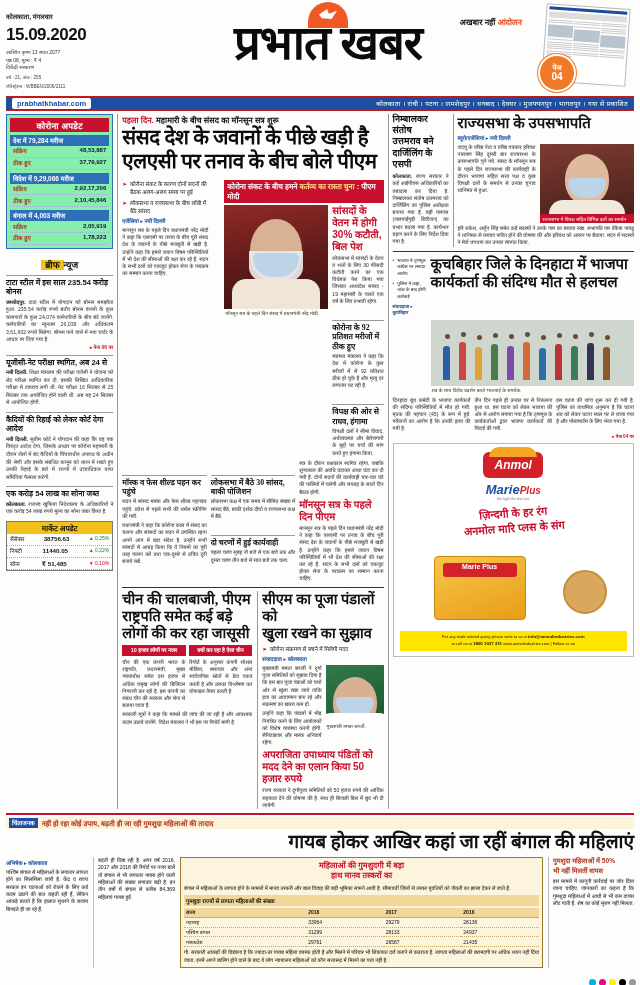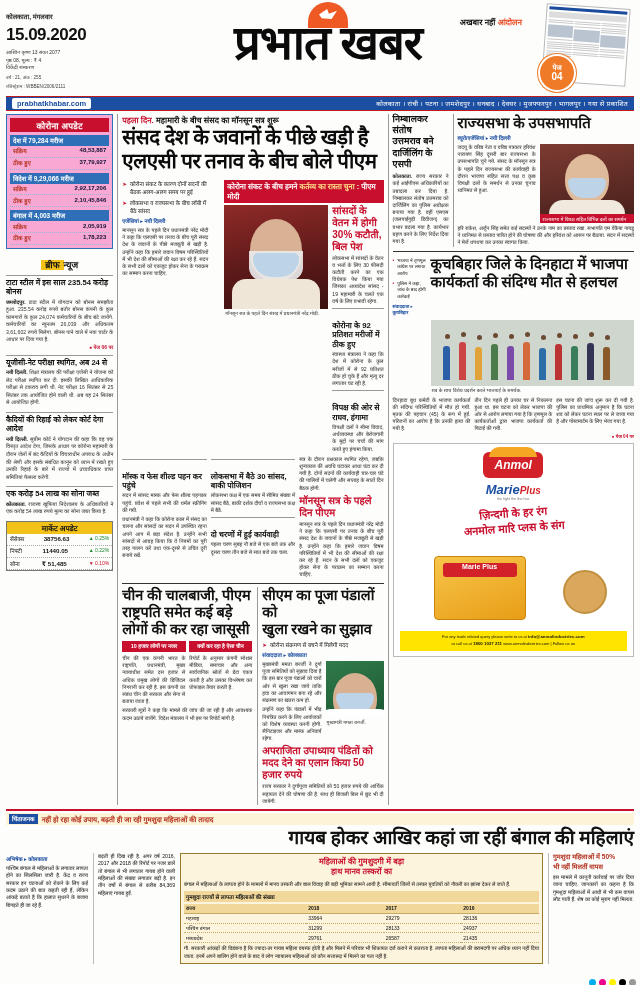--- a/index.html
+++ b/index.html
@@ -56,21 +56,21 @@
   .bluebar .eds { font-size:6.5px; font-weight:normal; letter-spacing:.3px; }
 
   
   .body-grid { display:flex; gap:4px; }
   .col-left { width:108px; }
   .col-mid { width:268px; }
   .col-right { width:248px; }
   .rule { border-left:1px solid #999; }
 
   
-  .corona { border:1px solid #2e6fb7; background:#f9a8d4; padding:3px; margin-bottom:4px; }
+  .corona { border:1px solid #2e6fb7; background:#86efac; padding:3px; margin-bottom:4px; }
   .corona-title { background:#c8102e; color:#fff; text-align:center; font-size:8.5px; font-weight:bold;
                   padding:1.5px 0; letter-spacing:.3px; }
   .cr-band { background:#2e6fb7; color:#fff; font-size:6.5px; font-weight:bold; padding:1px 3px; margin-top:3px; }
   .cr-row { display:flex; justify-content:space-between; font-size:6px; padding:1.4px 3px;
             border-bottom:1px dotted #9bb6d4; }
   .cr-row span:first-child { color:#b3321f; font-weight:bold; }
   .cr-row span:last-child { font-weight:bold; color:#113; }
 
   
   .brief-hd { text-align:center; margin:5px 0 3px; }
@@ -111,22 +111,22 @@
                  border-radius:0 0 50% 50%; background:#e9e9e9; opacity:.92; }
   .photo .mask { position:absolute; left:50%; top:48px; margin-left:-23px; width:46px; height:24px;
                  border-radius:6px 6px 22px 22px; background:#bcd3e8; }
   .photo .torso { position:absolute; left:50%; top:74px; margin-left:-44px; width:88px; height:34px;
                   background:#efe6d8; border-radius:14px 14px 0 0; }
   .cap { font-size:4.8px; color:#333; padding:1.5px 1px; }
 
   .col3 { display:flex; gap:4px; margin-top:3px; }
   .col3 > div { flex:1; }
   .txt { font-size:5.1px; line-height:1.42; text-align:justify; color:#2a2a2a; }
-  .subhd { font-size:7.8px; font-weight:bold; line-height:1.2; margin:3px 0 2px; border-top:1px solid #999;
-           padding-top:12px;}
+  .subhd { font-size:7.8px; font-weight:bold; line-height:1.2; margin:15px 0 2px; border-top:1px solid #999;
+           padding-top:2px;font-family:Liberation Serif, serif;}
   .redhd { color:#c8102e; font-size:10px; font-weight:bold; line-height:1.2; margin:3px 0 2px; }
 
   .midhead { font-family:"Liberation Serif","DejaVu Serif",serif; font-weight:bold;
              font-size:14.5px; line-height:1.18; margin-top:4px; }
   .tagbox { display:flex; gap:3px; margin:3px 0; }
   .tagbox span { background:#c8102e; color:#fff; font-size:5.4px; font-weight:bold; padding:1.5px 3px; flex:1; text-align:center; }
 
   
   .rtop { display:flex; gap:4px; }
   .small-head { font-size:9.2px; font-weight:bold; line-height:1.22; }

